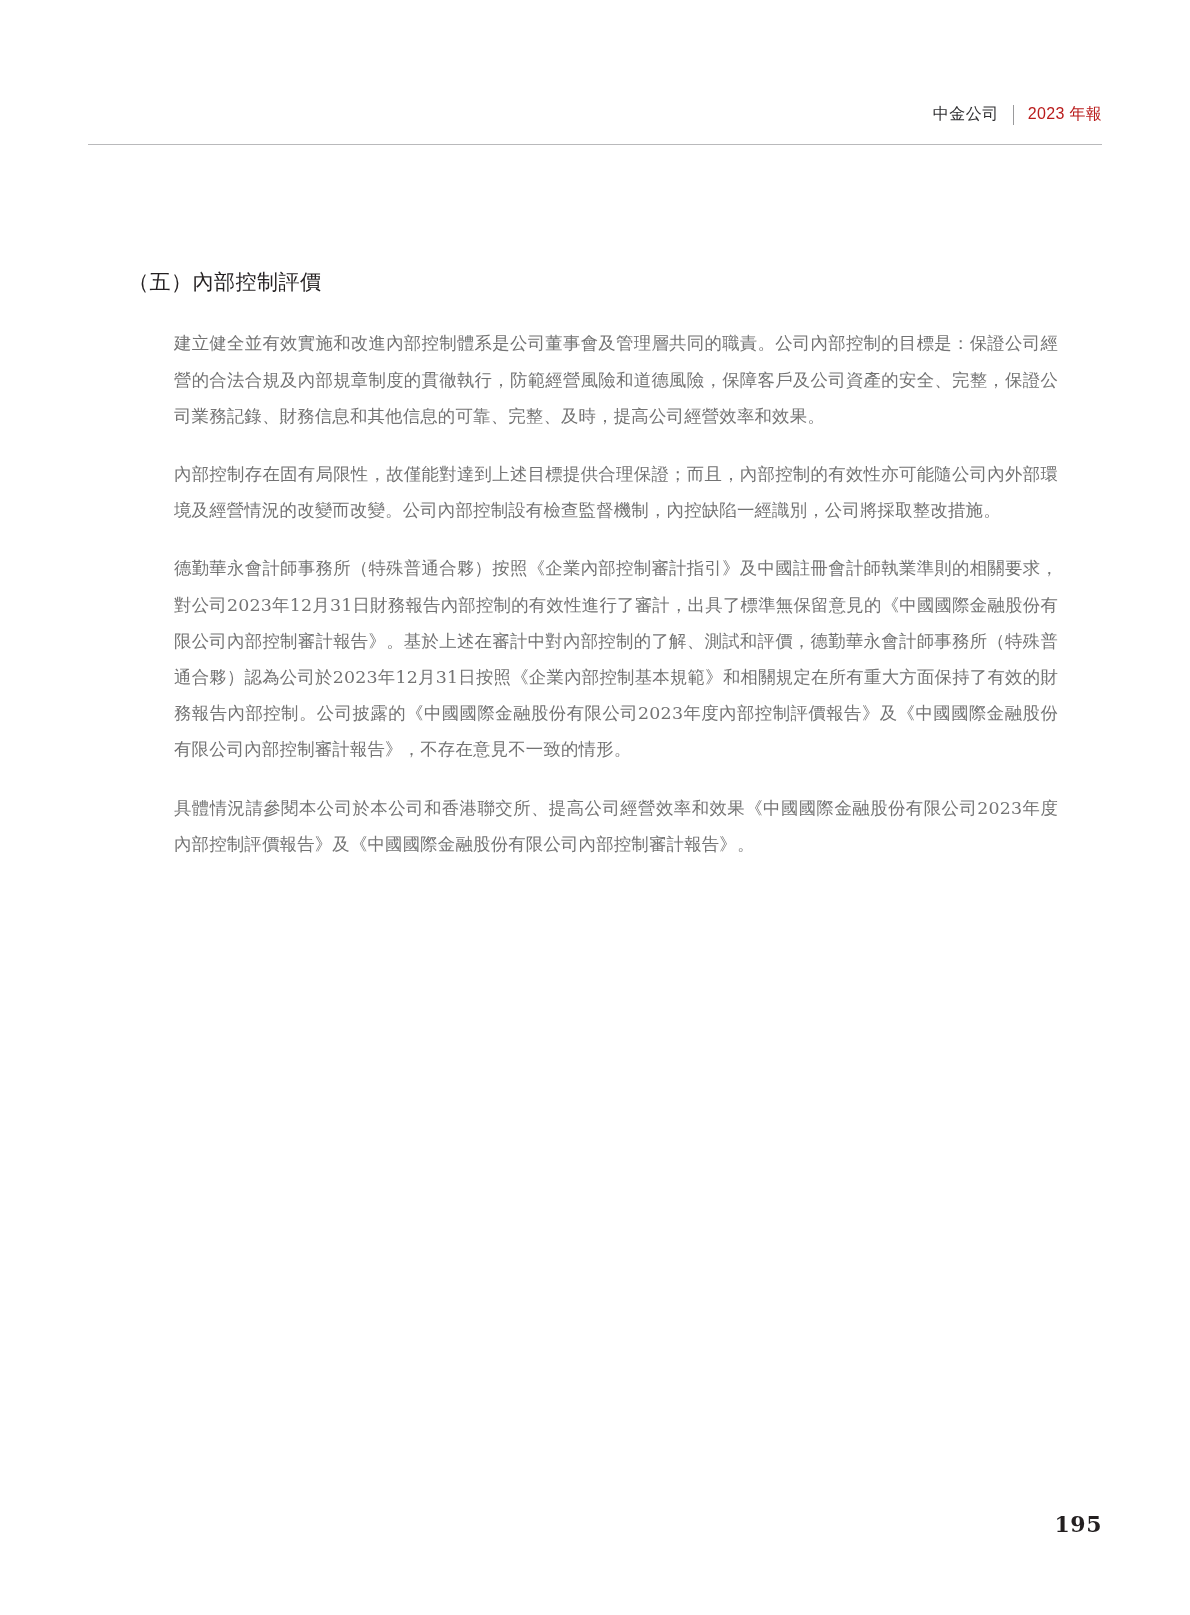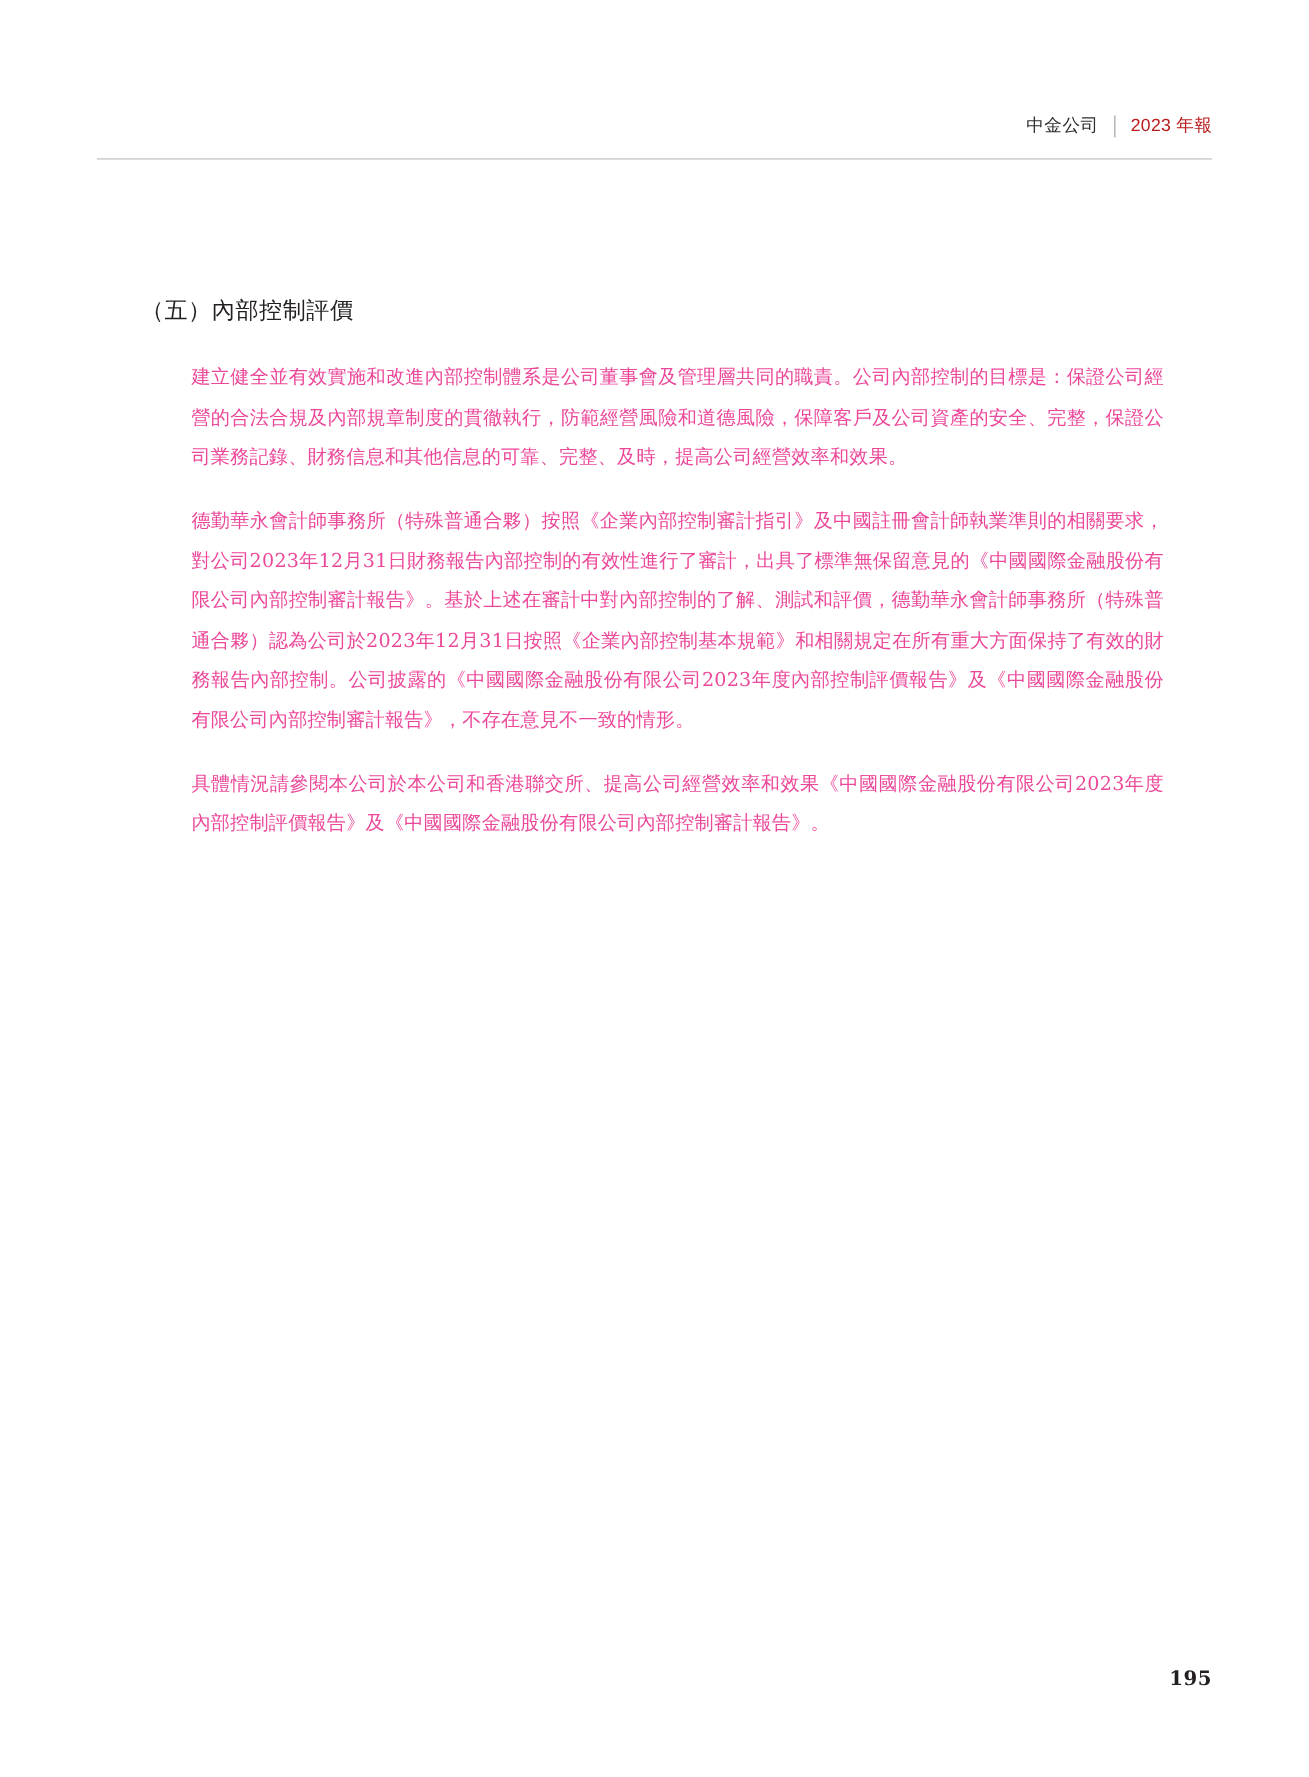--- a/index.html
+++ b/index.html
@@ -83,31 +83,31 @@
   }
 
   .para {
     font-size: 17.4px;
     line-height: 2.08;
     text-align: justify;
     text-justify: inter-ideograph;
     margin: 0 0 22px 0;
     padding-left: 46px;
     letter-spacing: 0.2px;
-    color: #ec4899;
+    color: #737373;
     font-family: "DejaVu Serif", "Liberation Serif", serif;
   }
   .para:last-child { margin-bottom: 0; }
 
   
   .page-number {
     position: absolute;
     bottom: 78px;
     right: 88px;
-    font-size: 18px;
+    font-size: 22px;
     font-weight: bold;
     color: #231f20;
     font-family: "DejaVu Serif", "Liberation Serif", serif;
     letter-spacing: 0.5px;
   }
 </style>
 </head>
 <body>
 
 <div class="page">
@@ -116,19 +116,20 @@
     <span class="company">中金公司</span>
     <span class="divider"></span>
     <span class="year">2023 年報</span>
   </div>
   <div class="header-rule"></div>
 
   <div class="content">
     <h2 class="section-title">（五）內部控制評價</h2>
 
     <p class="para">建立健全並有效實施和改進內部控制體系是公司董事會及管理層共同的職責。公司內部控制的目標是：保證公司經營的合法合規及內部規章制度的貫徹執行，防範經營風險和道德風險，保障客戶及公司資產的安全、完整，保證公司業務記錄、財務信息和其他信息的可靠、完整、及時，提高公司經營效率和效果。</p>
+    <p class="para">內部控制存在固有局限性，故僅能對達到上述目標提供合理保證；而且，內部控制的有效性亦可能隨公司內外部環境及經營情況的改變而改變。公司內部控制設有檢查監督機制，內控缺陷一經識別，公司將採取整改措施。</p>
     <p class="para">德勤華永會計師事務所（特殊普通合夥）按照《企業內部控制審計指引》及中國註冊會計師執業準則的相關要求，對公司2023年12月31日財務報告內部控制的有效性進行了審計，出具了標準無保留意見的《中國國際金融股份有限公司內部控制審計報告》。基於上述在審計中對內部控制的了解、測試和評價，德勤華永會計師事務所（特殊普通合夥）認為公司於2023年12月31日按照《企業內部控制基本規範》和相關規定在所有重大方面保持了有效的財務報告內部控制。公司披露的《中國國際金融股份有限公司2023年度內部控制評價報告》及《中國國際金融股份有限公司內部控制審計報告》，不存在意見不一致的情形。</p>
     <p class="para">具體情況請參閱本公司於本公司和香港聯交所、提高公司經營效率和效果《中國國際金融股份有限公司2023年度內部控制評價報告》及《中國國際金融股份有限公司內部控制審計報告》。</p>
   </div>
 
   <div class="page-number">195</div>
 
 </div>
 
 </body></html>

